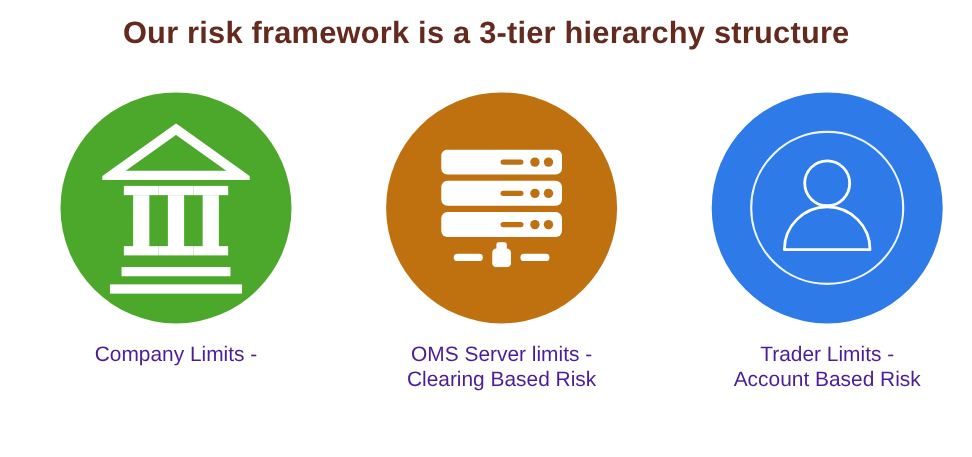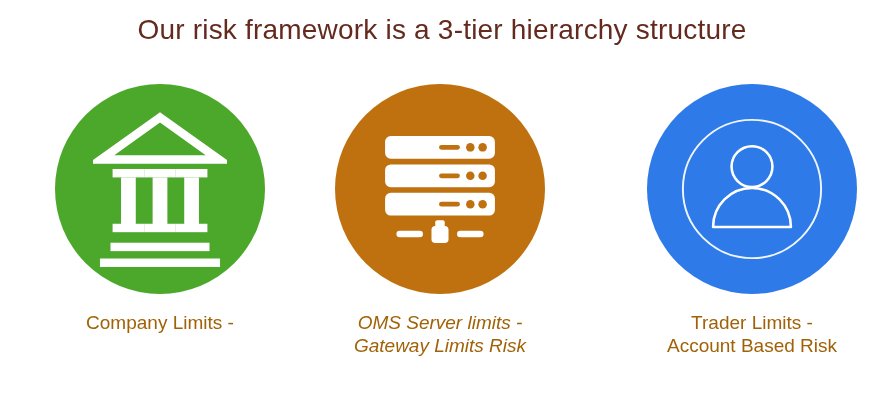--- a/index.html
+++ b/index.html
@@ -6,39 +6,39 @@
   body {
     width: 884px; height: 415px;
     font-family: "Liberation Sans", sans-serif;
     -webkit-font-smoothing: antialiased;
   }
   .slide { position: relative; width: 884px; height: 415px; overflow: hidden; background: #ffffff; }
 
   .title {
     position: absolute; top: 13px; left: 0; width: 884px;
     text-align: center;
-    font-size: 28px; line-height: 34px; font-weight: 400;
+    font-size: 28px; line-height: 34px; font-weight: 700;
     color: #642A1E; letter-spacing: 0.2px;
   }
 
   .tier { position: absolute; top: 84px; width: 280px; text-align: center; }
   .tier-1 { left: 20px; }
-  .tier-2 { left: 300px; font-style: italic; }
+  .tier-2 { left: 316px; }
   .tier-3 { left: 612px; }
 
   .badge {
     width: 210px; height: 210px; border-radius: 50%;
     margin: 0 auto;
     display: flex; align-items: center; justify-content: center;
   }
 
   .tier-label {
     margin-top: 17px;
     font-size: 19px; line-height: 23px;
-    color: #a16207; font-weight: 400;
+    color: #4c1d95; font-weight: 400;
   }
 
   svg { display: block; }
 </style>
 </head>
 <body>
 
 <div class="slide">
 
   <div class="title">Our risk framework is a 3-tier hierarchy structure</div>
@@ -93,21 +93,21 @@
 
           <rect x="53" y="89" width="10" height="8" rx="2" fill="#ffffff"></rect>
           <rect x="49" y="95" width="18" height="18" rx="4" fill="#ffffff"></rect>
           <rect x="12" y="100" width="28" height="7" rx="3.5" fill="#ffffff"></rect>
           <rect x="76" y="100" width="28" height="7" rx="3.5" fill="#ffffff"></rect>
         </svg>
       </span>
     </div>
     <div class="tier-label">
       <div>OMS Server limits -</div>
-      <div>Gateway Limits Risk</div>
+      <div>Clearing Based Risk</div>
     </div>
   </div>
 
   <div class="tier tier-3">
     <div class="badge" style="background: rgb(46, 122, 232); color: rgb(46, 122, 232);">
       <span>
         <svg width="146" height="146" viewBox="0 0 150 150" aria-hidden="true">
           <circle cx="75" cy="75" r="71" fill="none" stroke="rgba(255,255,255,0.92)" stroke-width="2"></circle>
           <circle cx="75" cy="52" r="21" fill="none" stroke="#ffffff" stroke-width="2.6"></circle>
           <path d="M35 114 a40 40 0 0 1 80 0 Z" fill="none" stroke="#ffffff" stroke-width="2.6" stroke-linejoin="round"></path>

